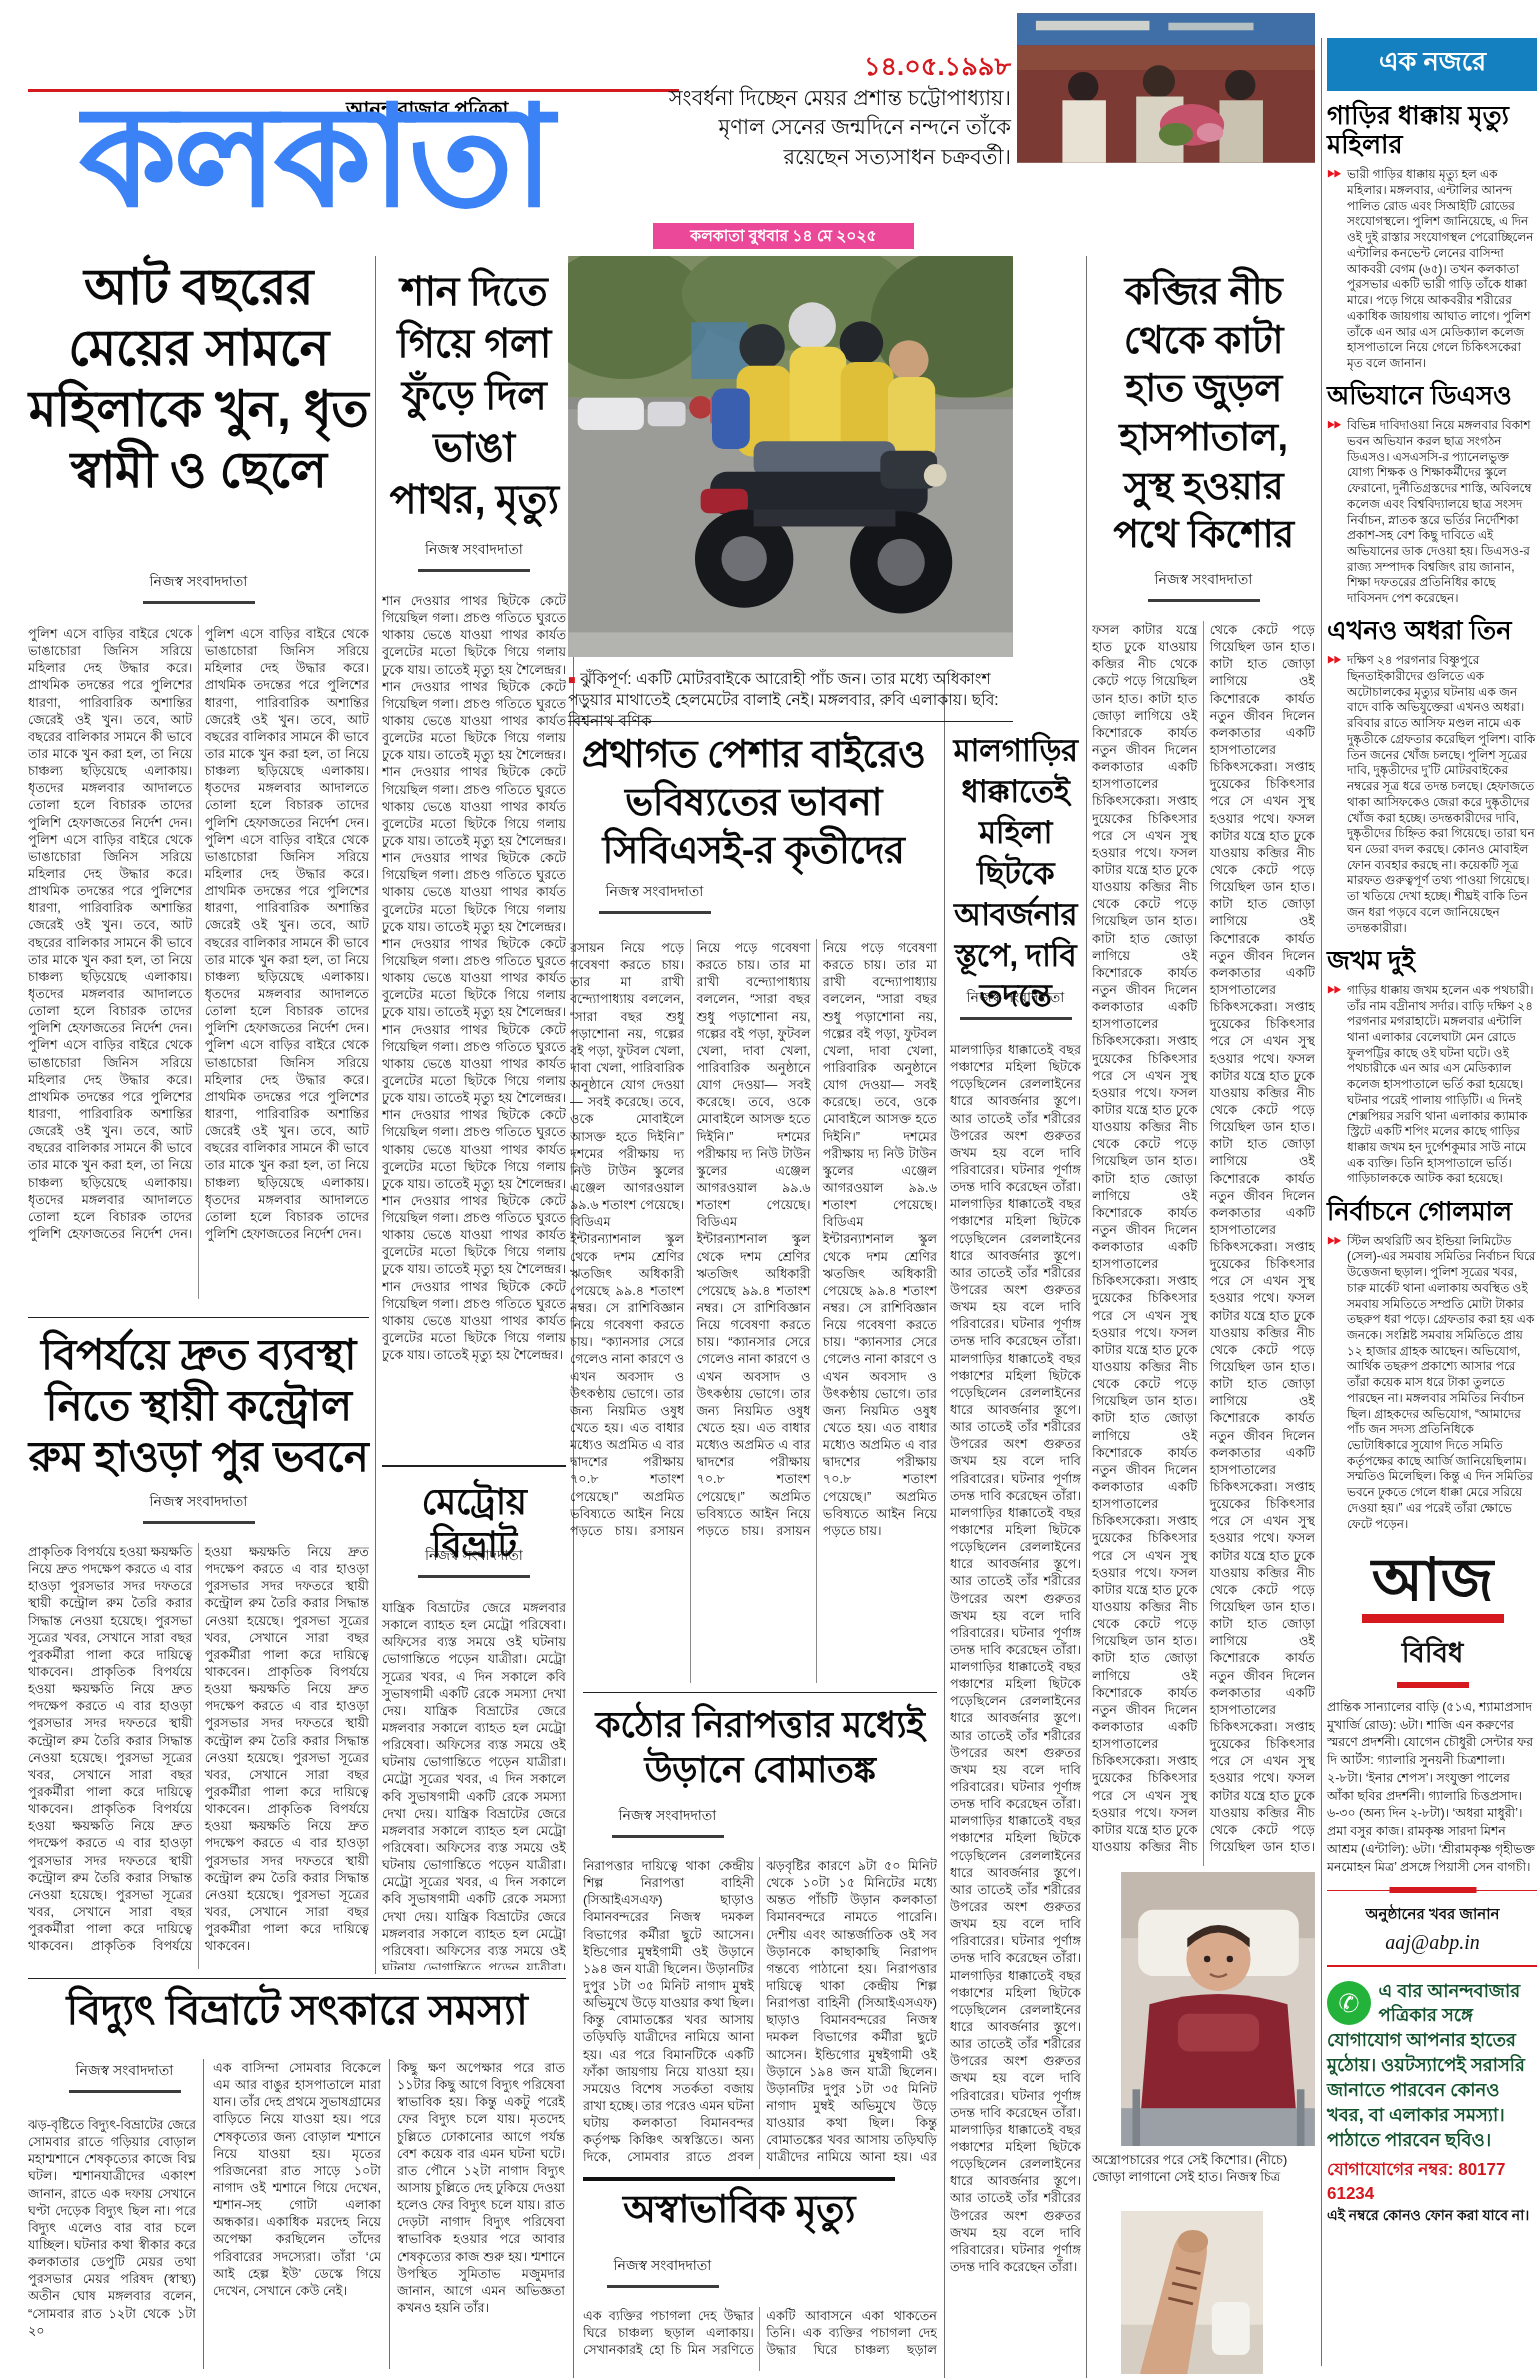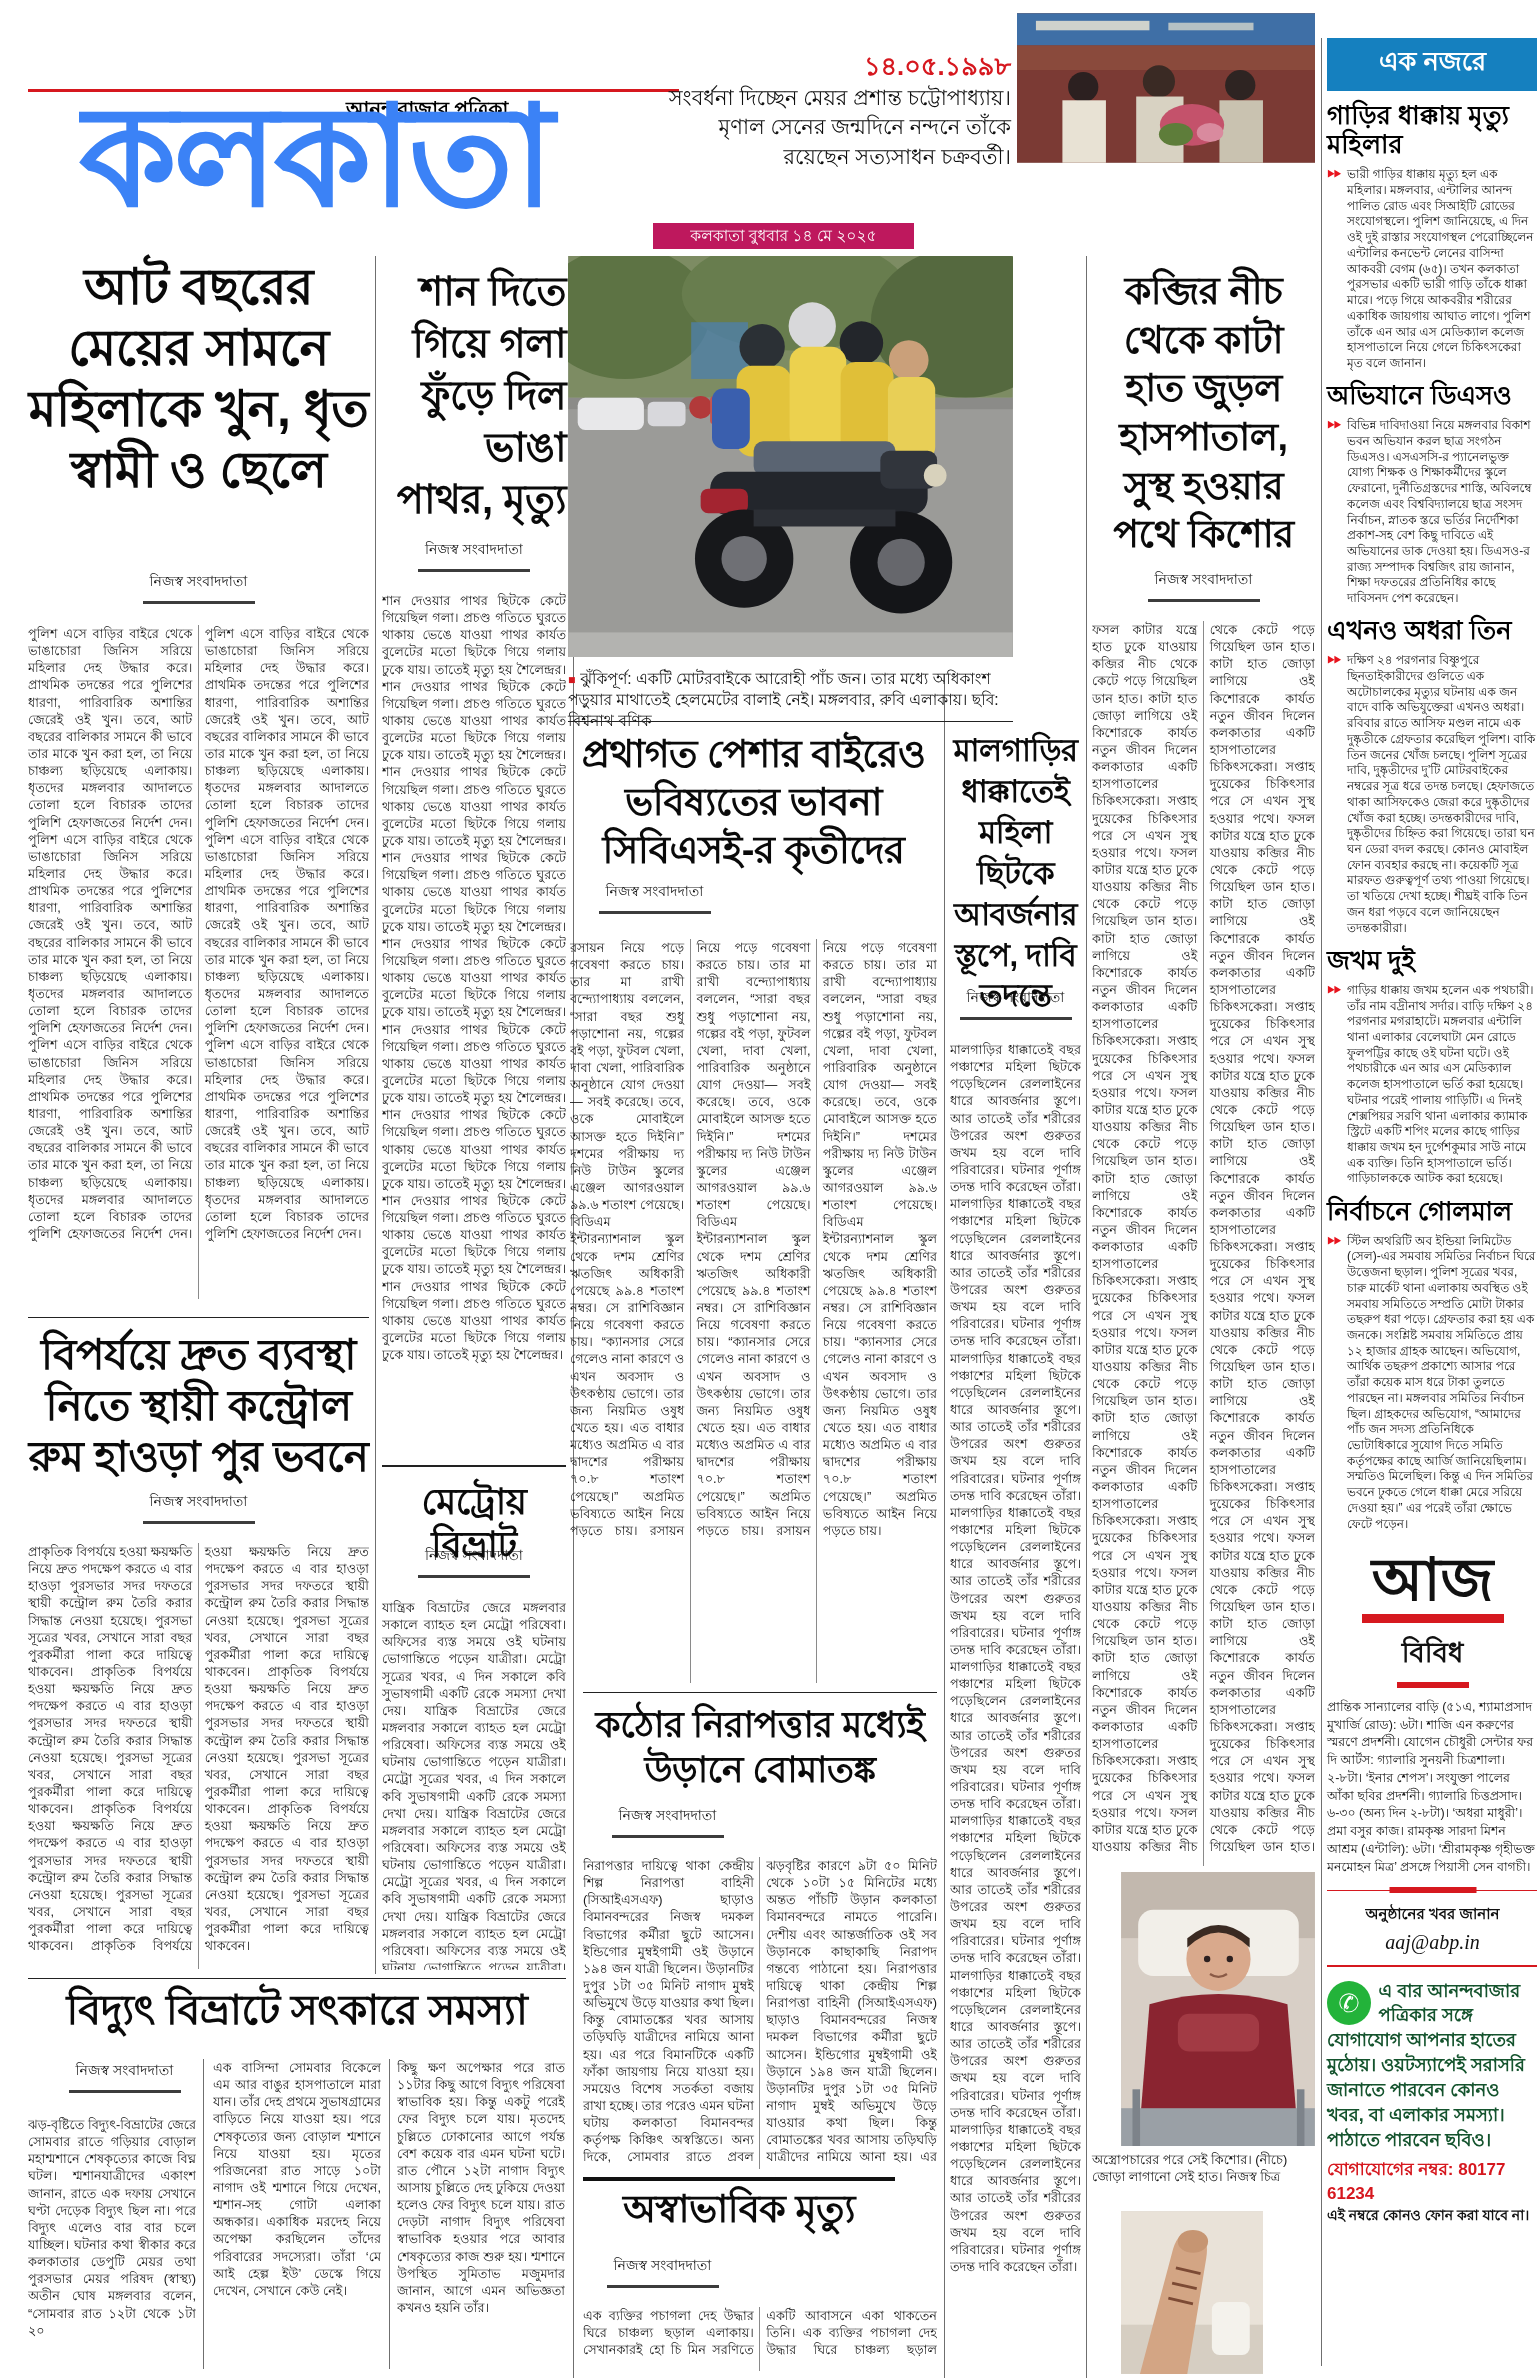--- a/index.html
+++ b/index.html
@@ -35,22 +35,22 @@
       width:87px;height:6.6px;background:#d6181f;}
   .submit-label{font-weight:bold;font-size:15px;text-align:center;margin-top:11.4px;}
   .submit-email{font-family:"Liberation Serif",serif;font-style:italic;font-size:20px;text-align:center;margin:3.8px 0 11.4px;}
   .wa-rule{border-top:2.8px solid #d6181f;margin:5.7px 0 11.4px;}
   .wa-text{font-size:18px;line-height:1.38;font-weight:bold;color:#14532d;}
   .wa-icon{float:left;width:44px;height:44px;border-radius:50%;background:#23b33a;color:#fff;
            font-size:26.5px;line-height:44px;text-align:center;margin:1.9px 7.6px 1.9px 0;}
   .wa-number{font-weight:bold;font-size:17px;color:#d6181f;margin-top:3.8px;}
   .wa-note{font-weight:bold;font-size:14px;}
   .photo-frame{position:absolute;overflow:hidden;background:#ccc;}
-  .dateline{position:absolute;left:653px;top:223px;width:261px;height:25.6px;background:#be185d;
-            color:#fff;font-weight:normal;font-size:15.6px;text-align:center;line-height:25.6px;}
+  .dateline{position:absolute;left:653px;top:223px;width:261px;height:25.6px;background:#ec4899;
+            color:#fff;font-weight:bold;font-size:15.6px;text-align:center;line-height:25.6px;}
   .m-caption{font-size:21px;line-height:1.4;text-align:right;color:#101010;}
 </style>
 </head>
 <body>
 
 <div id="page">
 
   <div class="abs" style="left:28px;top:89px;width:651px;height:2.8px;background:#d6181f;"></div>
   <div class="abs" style="left:346px;top:94px;font-size:20px;font-weight:bold;color:#000;">আনন্দবাজার পত্রিকা</div>
   <div class="abs" style="left:79px;top:83px;width:606px;height:175px;overflow:hidden;">
@@ -88,21 +88,21 @@
   <div class="vrule" style="left:375px;top:256px;height:1718px;"></div>
   <div class="vrule" style="left:573px;top:256px;height:2123px;"></div>
   <div class="vrule" style="left:944px;top:674px;height:1704px;"></div>
   <div class="vrule" style="left:1086px;top:256px;height:2123px;"></div>
   <div class="vrule" style="left:1321px;top:38px;height:2328px;"></div>
 
   <div class="abs headline" style="left:26.5px;top:257px;width:344px;font-size:50px;line-height:1.22;">আট বছরের মেয়ের সামনে মহিলাকে খুন, ধৃত স্বামী ও ছেলে</div>
   <div class="abs byline" style="left:28px;top:570px;width:341px;">নিজস্ব সংবাদদাতা</div>
   <div class="abs body-txt cols2" style="left:28px;top:625px;width:341px;height:674px;">পুলিশ এসে বাড়ির বাইরে থেকে ভাঙাচোরা জিনিস সরিয়ে মহিলার দেহ উদ্ধার করে। প্রাথমিক তদন্তের পরে পুলিশের ধারণা, পারিবারিক অশান্তির জেরেই ওই খুন। তবে, আট বছরের বালিকার সামনে কী ভাবে তার মাকে খুন করা হল, তা নিয়ে চাঞ্চল্য ছড়িয়েছে এলাকায়। ধৃতদের মঙ্গলবার আদালতে তোলা হলে বিচারক তাদের পুলিশি হেফাজতের নির্দেশ দেন। পুলিশ এসে বাড়ির বাইরে থেকে ভাঙাচোরা জিনিস সরিয়ে মহিলার দেহ উদ্ধার করে। প্রাথমিক তদন্তের পরে পুলিশের ধারণা, পারিবারিক অশান্তির জেরেই ওই খুন। তবে, আট বছরের বালিকার সামনে কী ভাবে তার মাকে খুন করা হল, তা নিয়ে চাঞ্চল্য ছড়িয়েছে এলাকায়। ধৃতদের মঙ্গলবার আদালতে তোলা হলে বিচারক তাদের পুলিশি হেফাজতের নির্দেশ দেন। পুলিশ এসে বাড়ির বাইরে থেকে ভাঙাচোরা জিনিস সরিয়ে মহিলার দেহ উদ্ধার করে। প্রাথমিক তদন্তের পরে পুলিশের ধারণা, পারিবারিক অশান্তির জেরেই ওই খুন। তবে, আট বছরের বালিকার সামনে কী ভাবে তার মাকে খুন করা হল, তা নিয়ে চাঞ্চল্য ছড়িয়েছে এলাকায়। ধৃতদের মঙ্গলবার আদালতে তোলা হলে বিচারক তাদের পুলিশি হেফাজতের নির্দেশ দেন। পুলিশ এসে বাড়ির বাইরে থেকে ভাঙাচোরা জিনিস সরিয়ে মহিলার দেহ উদ্ধার করে। প্রাথমিক তদন্তের পরে পুলিশের ধারণা, পারিবারিক অশান্তির জেরেই ওই খুন। তবে, আট বছরের বালিকার সামনে কী ভাবে তার মাকে খুন করা হল, তা নিয়ে চাঞ্চল্য ছড়িয়েছে এলাকায়। ধৃতদের মঙ্গলবার আদালতে তোলা হলে বিচারক তাদের পুলিশি হেফাজতের নির্দেশ দেন। পুলিশ এসে বাড়ির বাইরে থেকে ভাঙাচোরা জিনিস সরিয়ে মহিলার দেহ উদ্ধার করে। প্রাথমিক তদন্তের পরে পুলিশের ধারণা, পারিবারিক অশান্তির জেরেই ওই খুন। তবে, আট বছরের বালিকার সামনে কী ভাবে তার মাকে খুন করা হল, তা নিয়ে চাঞ্চল্য ছড়িয়েছে এলাকায়। ধৃতদের মঙ্গলবার আদালতে তোলা হলে বিচারক তাদের পুলিশি হেফাজতের নির্দেশ দেন। পুলিশ এসে বাড়ির বাইরে থেকে ভাঙাচোরা জিনিস সরিয়ে মহিলার দেহ উদ্ধার করে। প্রাথমিক তদন্তের পরে পুলিশের ধারণা, পারিবারিক অশান্তির জেরেই ওই খুন। তবে, আট বছরের বালিকার সামনে কী ভাবে তার মাকে খুন করা হল, তা নিয়ে চাঞ্চল্য ছড়িয়েছে এলাকায়। ধৃতদের মঙ্গলবার আদালতে তোলা হলে বিচারক তাদের পুলিশি হেফাজতের নির্দেশ দেন।</div>
 
-  <div class="abs headline" style="left:382px;top:265px;width:184px;font-size:40px;line-height:1.3;text-align:right;">শান দিতে গিয়ে গলা ফুঁড়ে দিল ভাঙা পাথর, মৃত্যু</div>
+  <div class="abs headline" style="left:382px;top:265px;width:184px;font-size:40px;line-height:1.3;">শান দিতে গিয়ে গলা ফুঁড়ে দিল ভাঙা পাথর, মৃত্যু</div>
   <div class="abs byline" style="left:382px;top:538px;width:184px;">নিজস্ব সংবাদদাতা</div>
   <div class="abs body-txt" style="left:382px;top:592px;width:184px;height:833px;">শান দেওয়ার পাথর ছিটকে কেটে গিয়েছিল গলা। প্রচণ্ড গতিতে ঘুরতে থাকায় ভেঙে যাওয়া পাথর কার্যত বুলেটের মতো ছিটকে গিয়ে গলায় ঢুকে যায়। তাতেই মৃত্যু হয় শৈলেন্দ্রর। শান দেওয়ার পাথর ছিটকে কেটে গিয়েছিল গলা। প্রচণ্ড গতিতে ঘুরতে থাকায় ভেঙে যাওয়া পাথর কার্যত বুলেটের মতো ছিটকে গিয়ে গলায় ঢুকে যায়। তাতেই মৃত্যু হয় শৈলেন্দ্রর। শান দেওয়ার পাথর ছিটকে কেটে গিয়েছিল গলা। প্রচণ্ড গতিতে ঘুরতে থাকায় ভেঙে যাওয়া পাথর কার্যত বুলেটের মতো ছিটকে গিয়ে গলায় ঢুকে যায়। তাতেই মৃত্যু হয় শৈলেন্দ্রর। শান দেওয়ার পাথর ছিটকে কেটে গিয়েছিল গলা। প্রচণ্ড গতিতে ঘুরতে থাকায় ভেঙে যাওয়া পাথর কার্যত বুলেটের মতো ছিটকে গিয়ে গলায় ঢুকে যায়। তাতেই মৃত্যু হয় শৈলেন্দ্রর। শান দেওয়ার পাথর ছিটকে কেটে গিয়েছিল গলা। প্রচণ্ড গতিতে ঘুরতে থাকায় ভেঙে যাওয়া পাথর কার্যত বুলেটের মতো ছিটকে গিয়ে গলায় ঢুকে যায়। তাতেই মৃত্যু হয় শৈলেন্দ্রর। শান দেওয়ার পাথর ছিটকে কেটে গিয়েছিল গলা। প্রচণ্ড গতিতে ঘুরতে থাকায় ভেঙে যাওয়া পাথর কার্যত বুলেটের মতো ছিটকে গিয়ে গলায় ঢুকে যায়। তাতেই মৃত্যু হয় শৈলেন্দ্রর। শান দেওয়ার পাথর ছিটকে কেটে গিয়েছিল গলা। প্রচণ্ড গতিতে ঘুরতে থাকায় ভেঙে যাওয়া পাথর কার্যত বুলেটের মতো ছিটকে গিয়ে গলায় ঢুকে যায়। তাতেই মৃত্যু হয় শৈলেন্দ্রর। শান দেওয়ার পাথর ছিটকে কেটে গিয়েছিল গলা। প্রচণ্ড গতিতে ঘুরতে থাকায় ভেঙে যাওয়া পাথর কার্যত বুলেটের মতো ছিটকে গিয়ে গলায় ঢুকে যায়। তাতেই মৃত্যু হয় শৈলেন্দ্রর। শান দেওয়ার পাথর ছিটকে কেটে গিয়েছিল গলা। প্রচণ্ড গতিতে ঘুরতে থাকায় ভেঙে যাওয়া পাথর কার্যত বুলেটের মতো ছিটকে গিয়ে গলায় ঢুকে যায়। তাতেই মৃত্যু হয় শৈলেন্দ্রর।</div>
 
   <div class="photo-frame" style="left:568px;top:256px;width:445px;height:401px;">
     <svg width="445" height="401" xmlns="http://www.w3.org/2000/svg" viewBox="0 0 470 424">
       <rect width="470" height="424" fill="#a9aaa6"></rect>
       <rect x="0" y="0" width="470" height="150" fill="#7d8c63"></rect>
       <ellipse cx="60" cy="60" rx="90" ry="70" fill="#5d7344"></ellipse>
       <ellipse cx="240" cy="40" rx="120" ry="60" fill="#687d4e"></ellipse>
       <ellipse cx="420" cy="70" rx="100" ry="80" fill="#55693f"></ellipse>

